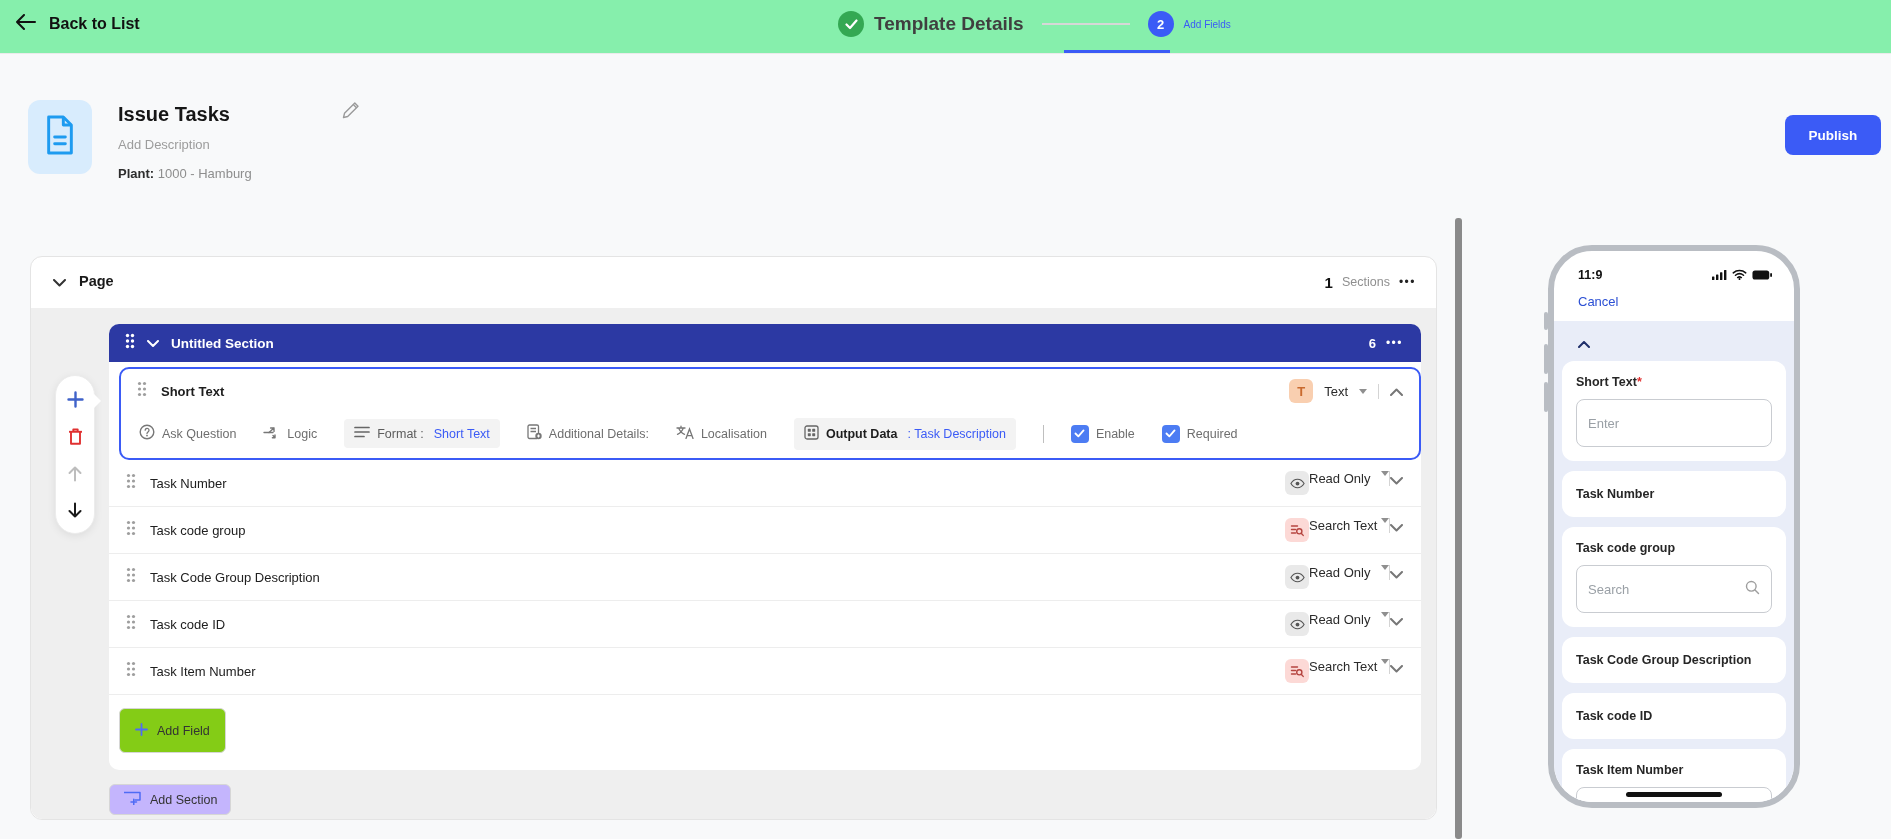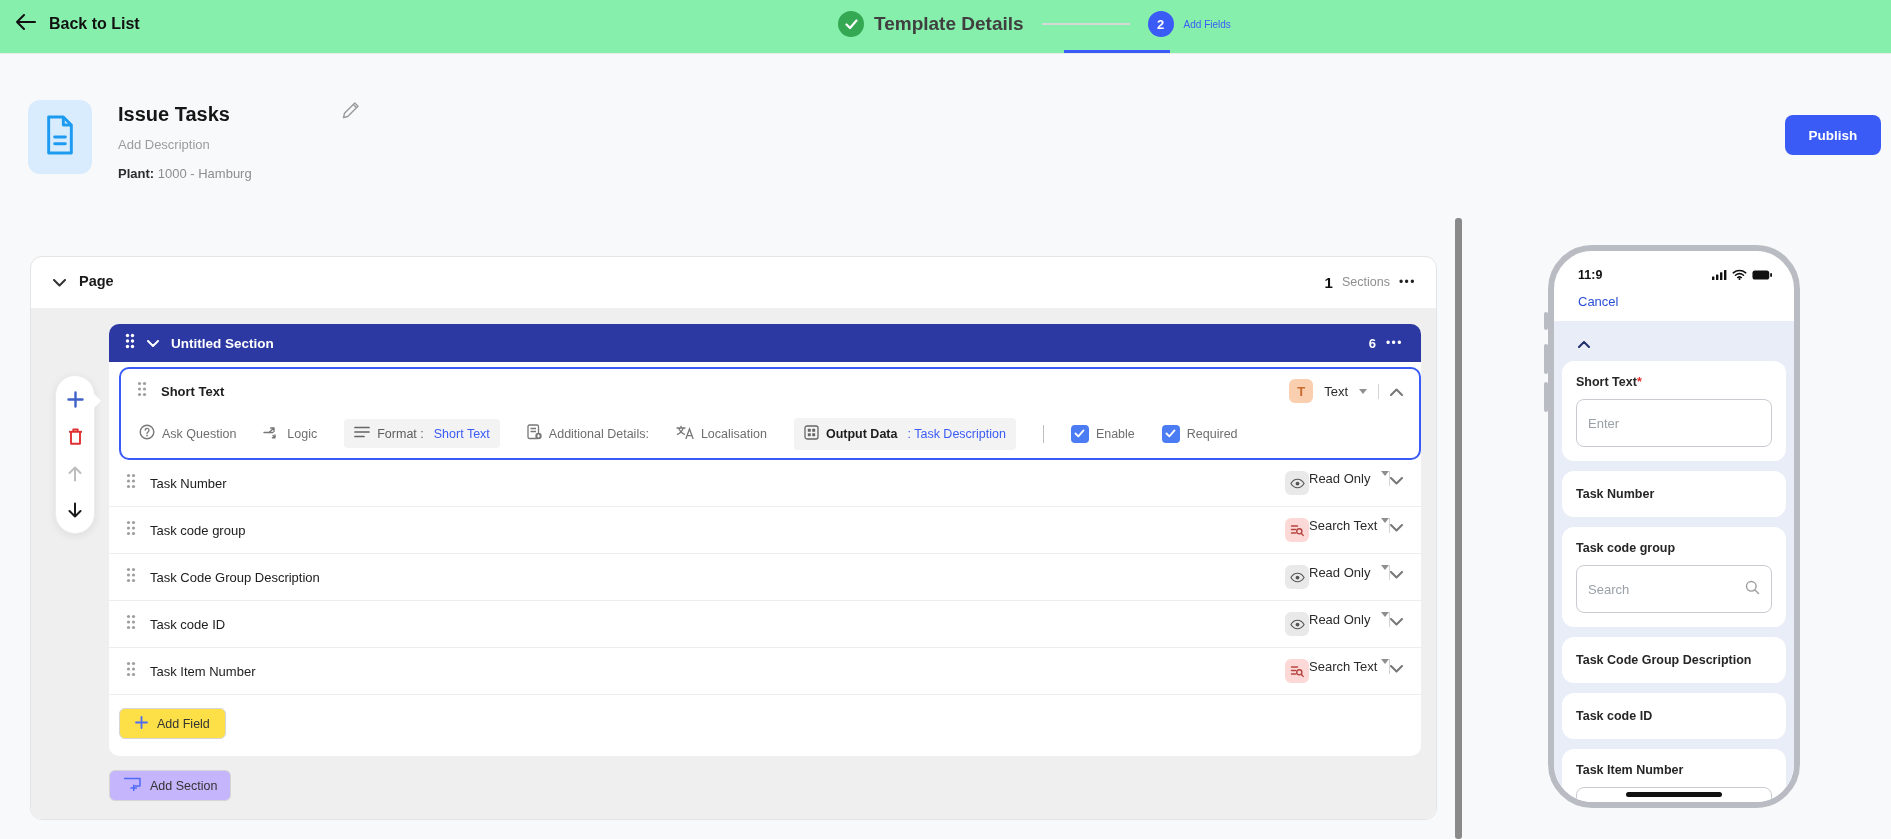--- a/index.html
+++ b/index.html
@@ -71,21 +71,21 @@
   .frow:first-child { margin-top:5px; }
   .frow-left { display:flex; align-items:center; gap:14px; }
   .flabel { font-size:13px; color:#202020; }
   .frow-right { display:flex; align-items:flex-start; gap:0; padding-right:10px; }
   .badge { width:24px; height:24px; border-radius:6px; display:flex; align-items:center; justify-content:center; }
   .badge-eye { background:#e9e9e9; }
   .badge-search { background:#fcd9d6; }
   .ftype { font-size:13px; color:#2b2b2b; min-width:72px; }
 
   .add-field-row { padding:13px 0 17px 10px; }
-  .add-field-btn { display:inline-flex; align-items:center; gap:9px; height:31px; padding:0 15px; background:#fde047; border:1px solid #d6d6d6; border-radius:6px; font-size:12.5px; color:#333; font-family:inherit; cursor:pointer; }
+  .add-field-btn { display:inline-flex; align-items:center; gap:9px; height:45px; padding:0 15px; background:#84cc16; border:1px solid #d6d6d6; border-radius:6px; font-size:12.5px; color:#333; font-family:inherit; cursor:pointer; }
   .add-section-btn { margin-top:14px; display:inline-flex; align-items:center; gap:9px; height:31px; padding:0 13px; background:#c4b5fd; border:1px solid #d6d6d6; border-radius:6px; font-size:12.5px; color:#333; font-family:inherit; cursor:pointer; }
 
   
   .side-tools { position:absolute; left:55px; top:375px; width:40px; background:#fff; border:1px solid #ececec; border-radius:20px; box-shadow:0 2px 8px rgba(0,0,0,.08); display:flex; flex-direction:column; align-items:center; padding:13px 0; gap:17px; }
   .side-tools::after { content:""; position:absolute; right:-7px; top:18px; border-top:7px solid transparent; border-bottom:7px solid transparent; border-left:7px solid #fff; }
   .tool-btn { width:20px; height:20px; display:flex; align-items:center; justify-content:center; cursor:pointer; background:none; border:none; padding:0; }
 
   
   .v-scrollbar { position:absolute; left:1455px; top:218px; width:7px; height:621px; background:#8a8a8a; border-radius:3px; }
 

